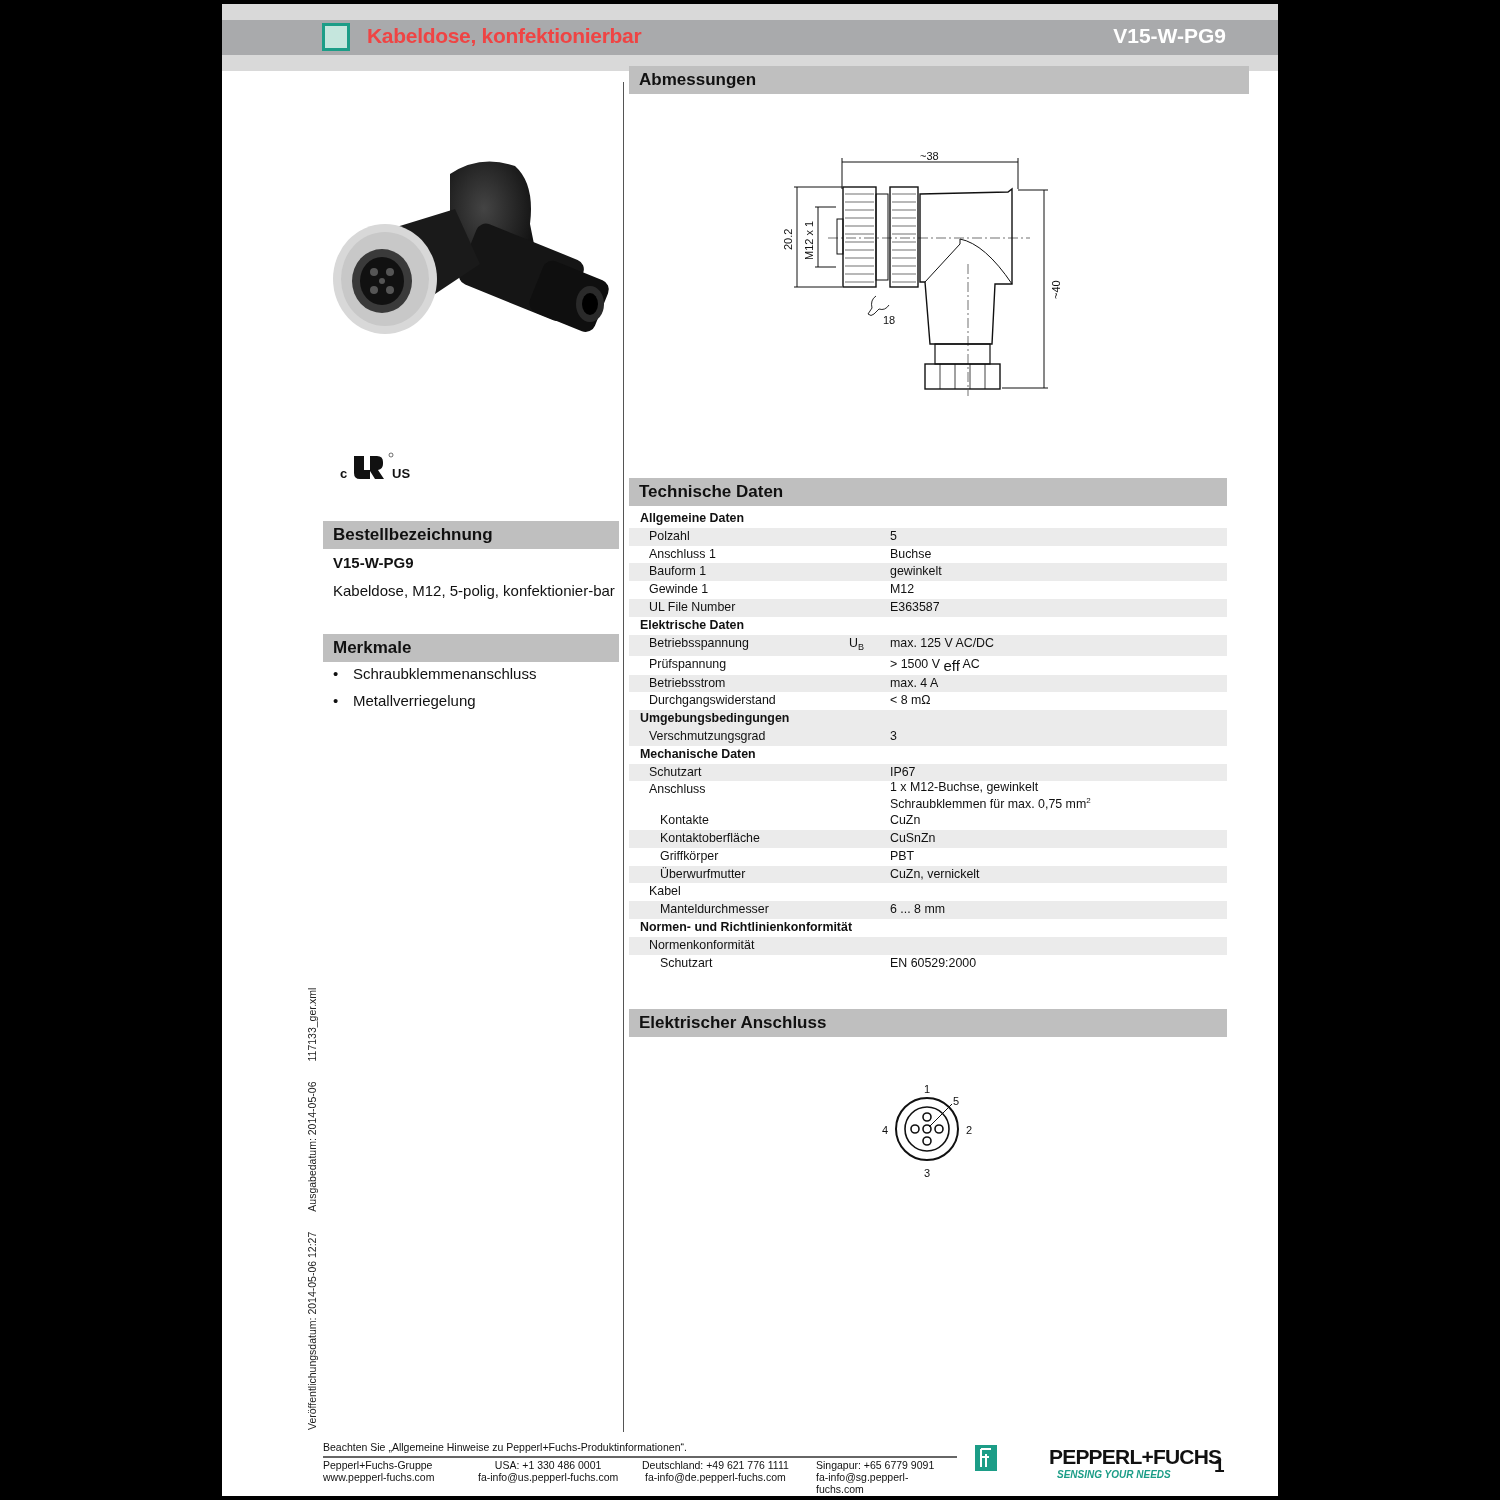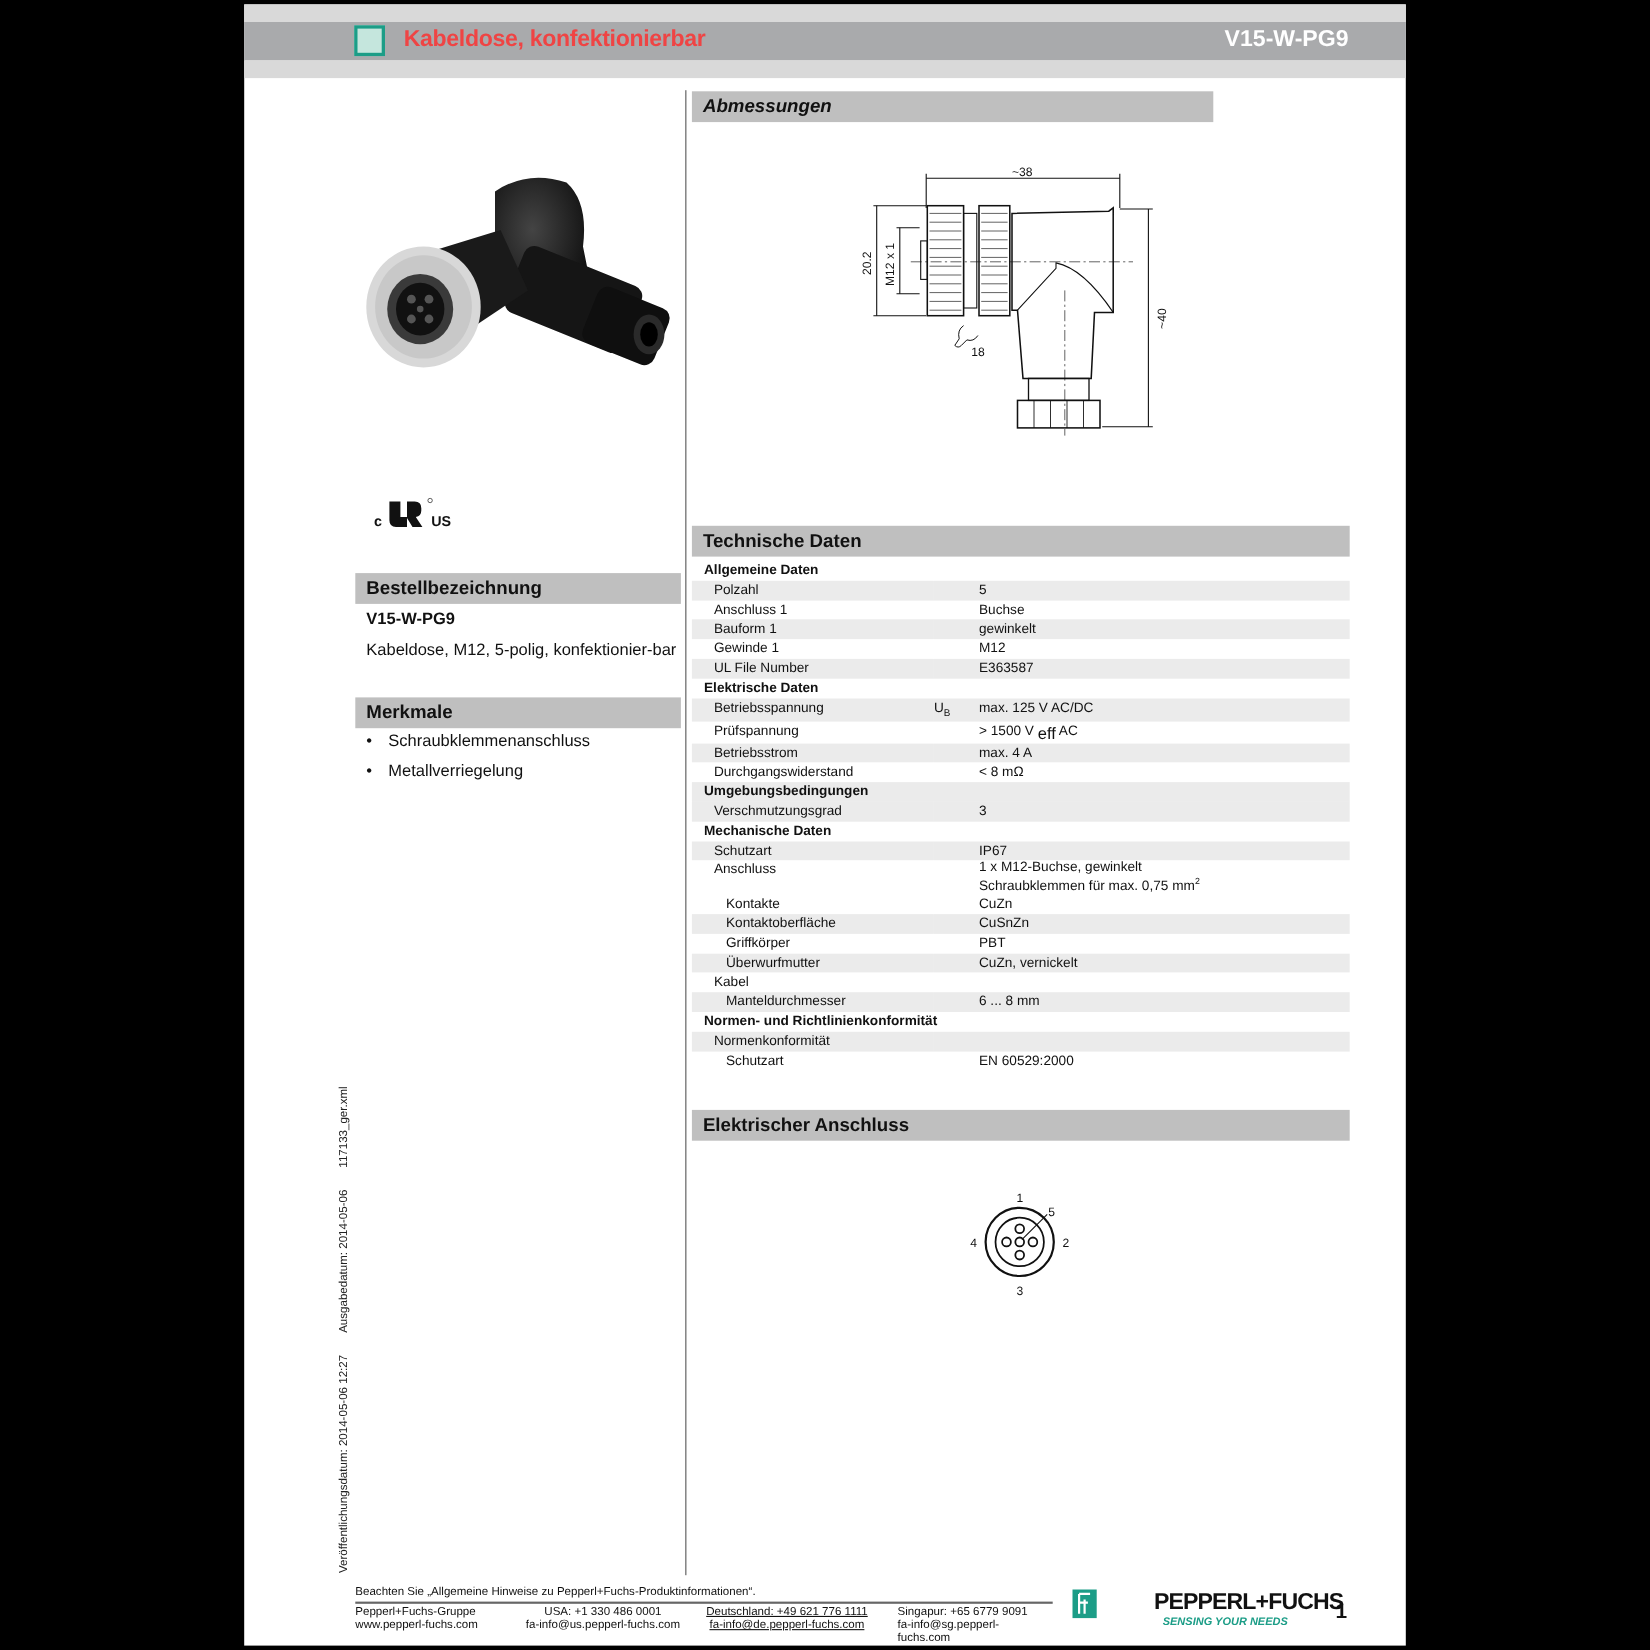--- a/index.html
+++ b/index.html
@@ -120,21 +120,21 @@
     <li>
         <span class="dot">•</span>
         <span>Schraubklemmenanschluss</span>
       </li>
     <li>
         <span class="dot">•</span>
         <span>Metallverriegelung</span>
       </li>
   </ul>
 
-  <div class="section-h" style="left:407px; top:79px; width:474px;font-style:italic;">Abmessungen</div>
+  <div class="section-h" style="left:407px; top:62px; width:620px;">Abmessungen</div>
 
   <svg class="dim-drawing" viewBox="0 0 310 260" font-family="Liberation Sans, sans-serif" font-size="11" fill="none" stroke="#111" stroke-width="1">
 
     <line x1="72" y1="18" x2="248" y2="18"></line>
     <line x1="72" y1="14" x2="72" y2="45"></line>
       <line x1="248" y1="14" x2="248" y2="45"></line>
     <text x="150" y="16" fill="#111" stroke="none">~38</text>
 
     <rect x="73" y="43" width="33" height="100" stroke-width="1.4"></rect>
     <g stroke-width="0.6">
@@ -355,21 +355,21 @@
   <div class="footer-note">Beachten Sie „Allgemeine Hinweise zu Pepperl+Fuchs-Produktinformationen“.</div>
   <div class="footer-rule"></div>
   <div class="fcol" style="left:101px;">
     <div>Pepperl+Fuchs-Gruppe</div>
     <div>www.pepperl-fuchs.com</div>
   </div>
   <div class="fcol" style="left:256px; text-align:center;">
     <div>USA: +1 330 486 0001</div>
     <div>fa-info@us.pepperl-fuchs.com</div>
   </div>
-  <div class="fcol" style="left:420px; text-align:center;text-decoration:underline;">
+  <div class="fcol" style="left:420px; text-align:center;">
     <div>Deutschland: +49 621 776 1111</div>
     <div>fa-info@de.pepperl-fuchs.com</div>
   </div>
   <div class="fcol" style="left:594px; text-align:left; width:140px;">
     <div>Singapur: +65 6779 9091</div>
     <div>fa-info@sg.pepperl-fuchs.com</div>
   </div>
 
   <div class="logo">
     <div class="logo-box">

